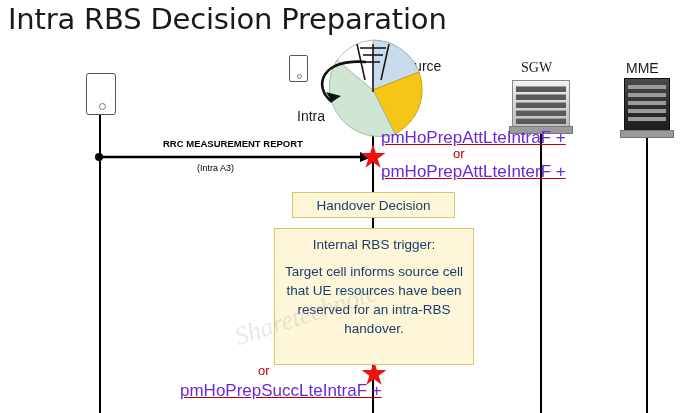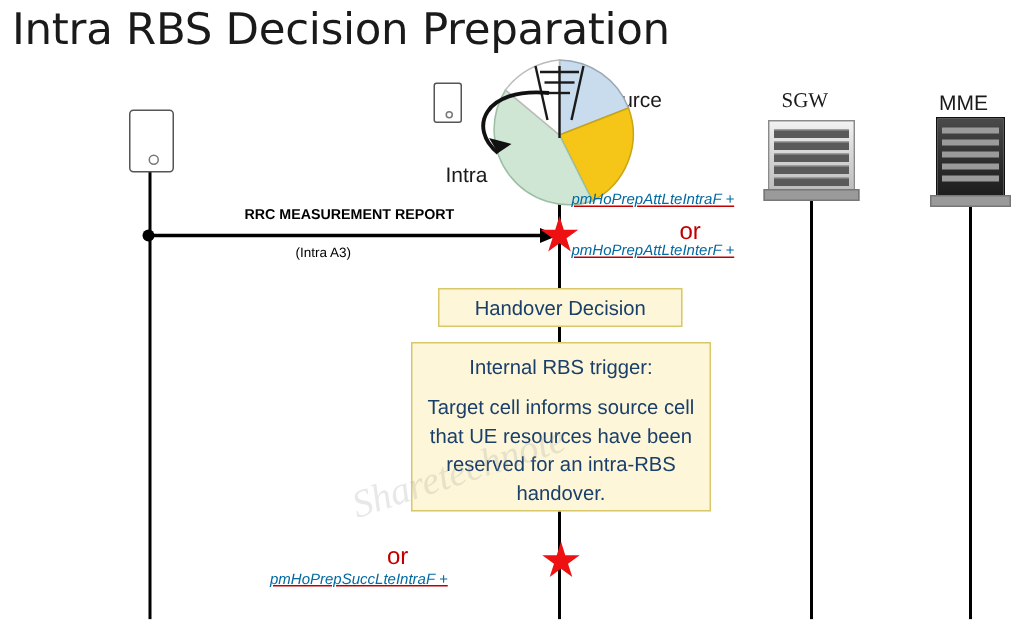--- a/index.html
+++ b/index.html
@@ -93,30 +93,29 @@
   }
   .msg-sub {
     position: absolute;
     font-size: 9px;
     color: #000;
     white-space: nowrap;
   }
   
   .counter {
     position: absolute;
-    font-size: 10px;
-    color: #0369a1;
+    font-size: 17px;
+    color: #6d28d9;
     white-space: nowrap;
     text-decoration: underline;
     text-decoration-color: #c00000;
-    font-style: italic;
   }
   .counter-or {
     position: absolute;
-    font-size: 16px;
+    font-size: 13px;
     color: #c00000;
     white-space: nowrap;
   }
   
   .box {
     position: absolute;
     background: #fdf6d8;
     border: 1px solid #d8c86a;
     box-sizing: border-box;
   }
@@ -132,21 +131,21 @@
     width: 163px;
     height: 26px;
     display: flex;
     align-items: center;
     justify-content: center;
   }
   .trigger-box {
     left: 274px;
     top: 228px;
     width: 200px;
-    height: 113px;
+    height: 137px;
     padding: 8px 10px;
     box-sizing: border-box;
   }
   .trigger-title {
     font-size: 13.5px;
     color: #1a3f6b;
     text-align: center;
     margin-bottom: 10px;
   }
   .trigger-body {

